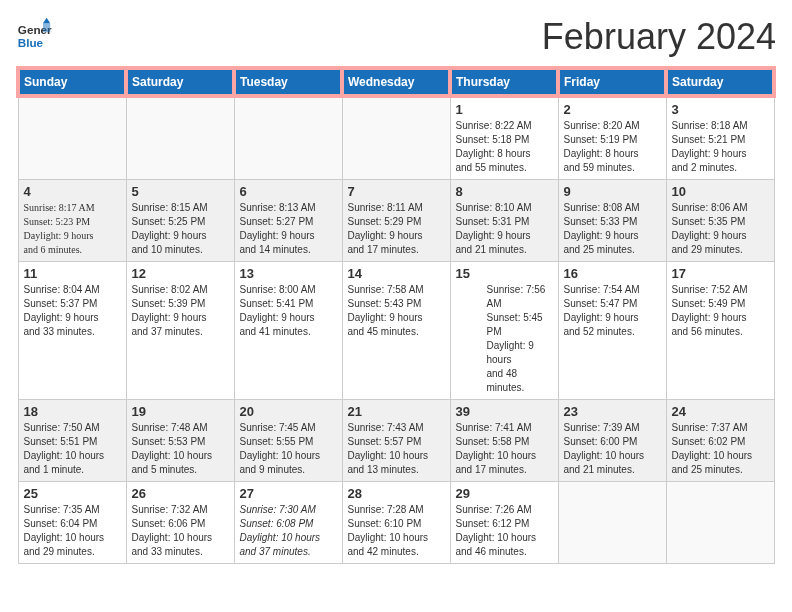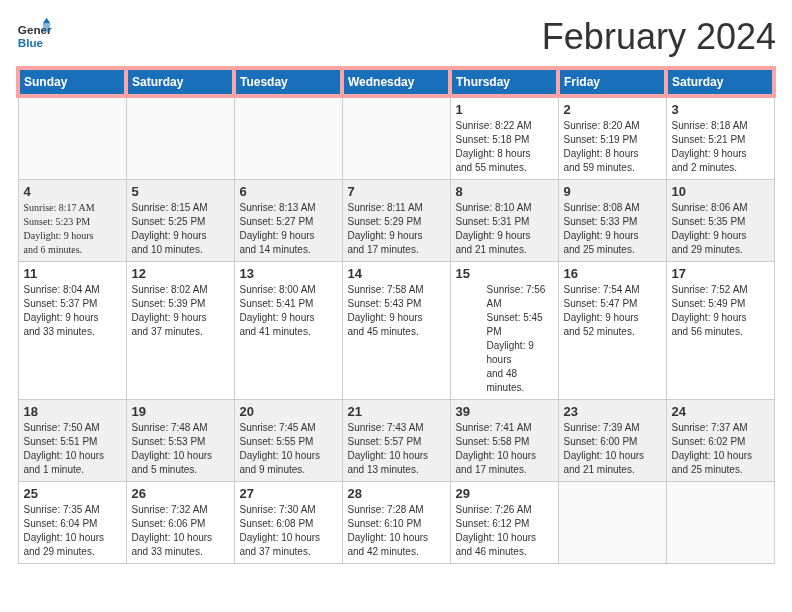--- a/index.html
+++ b/index.html
@@ -299,21 +299,21 @@
         </td>
         <td>
           <span class="day-number">26</span>
           <div class="day-info" style="white-space: pre-line;">Sunrise: 7:32 AM
 Sunset: 6:06 PM
 Daylight: 10 hours
 and 33 minutes.</div>
         </td>
         <td>
           <span class="day-number">27</span>
-          <div class="day-info" style="white-space: pre-line;">Sunrise: 7:30 AM
+          <div class="day-info" style="white-space: pre-line; font-style: italic;">Sunrise: 7:30 AM
 Sunset: 6:08 PM
 Daylight: 10 hours
 and 37 minutes.</div>
         </td>
         <td>
           <span class="day-number">28</span>
           <div class="day-info" style="white-space: pre-line;">Sunrise: 7:28 AM
 Sunset: 6:10 PM
 Daylight: 10 hours
 and 42 minutes.</div>

